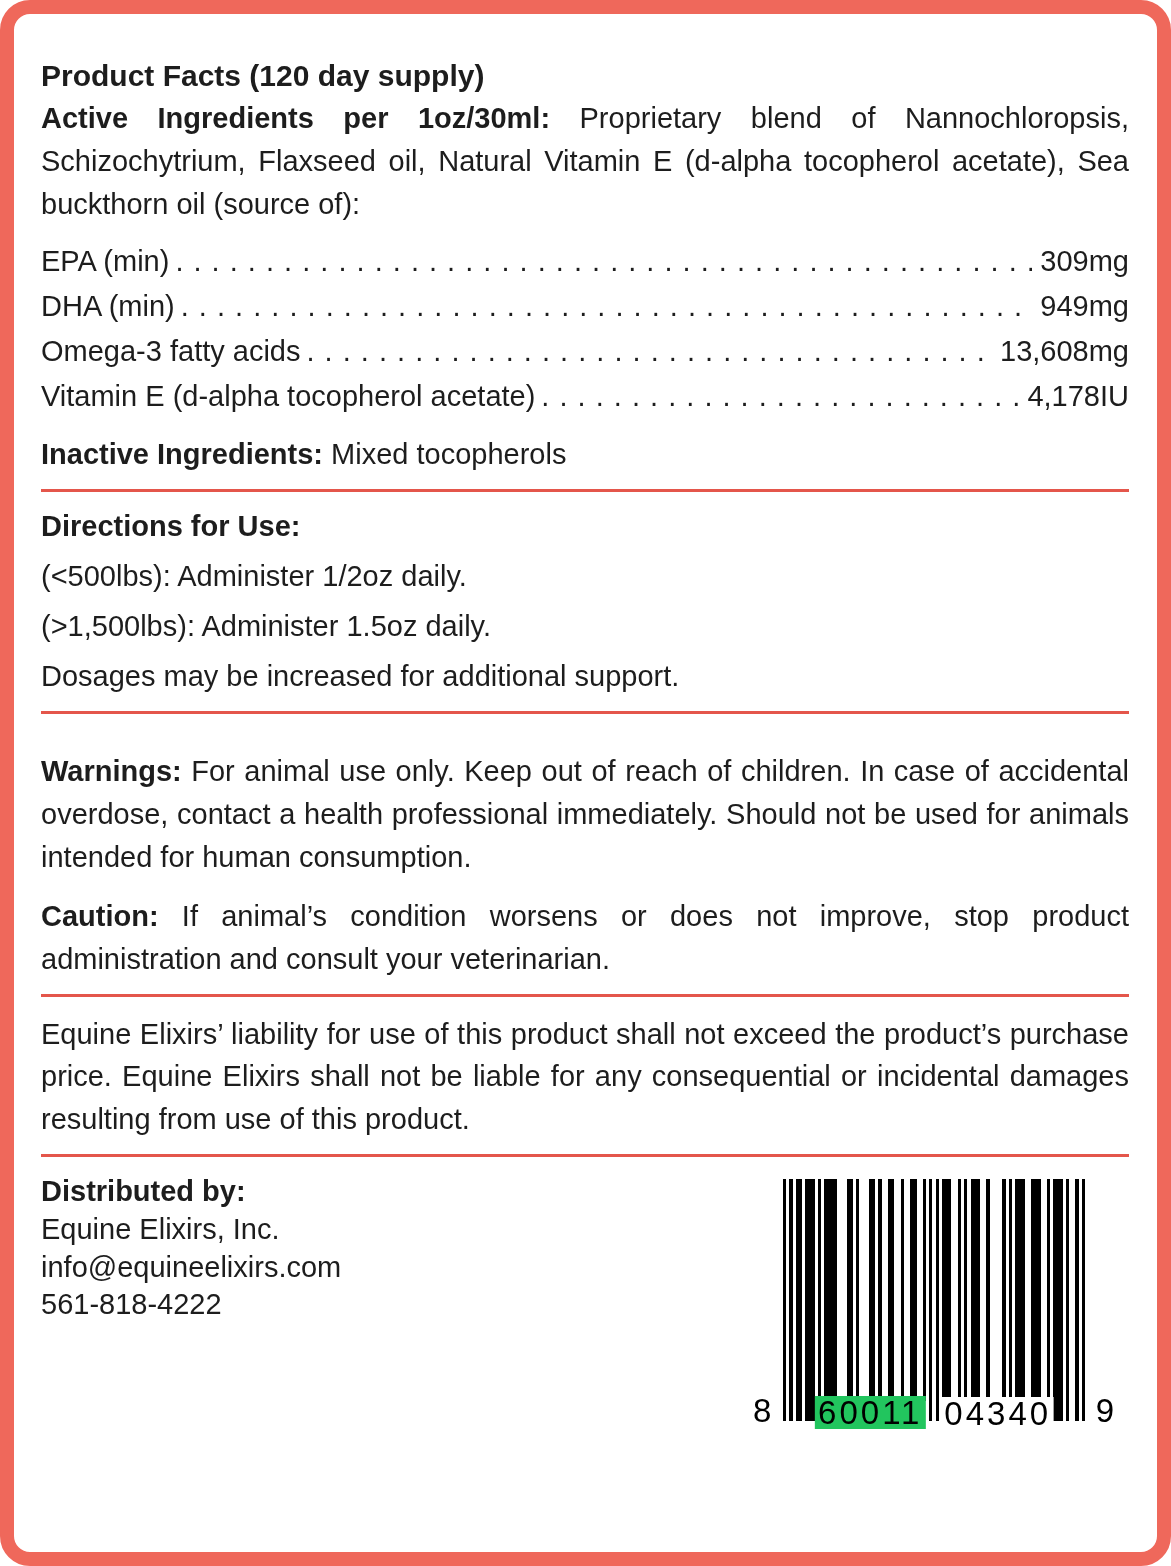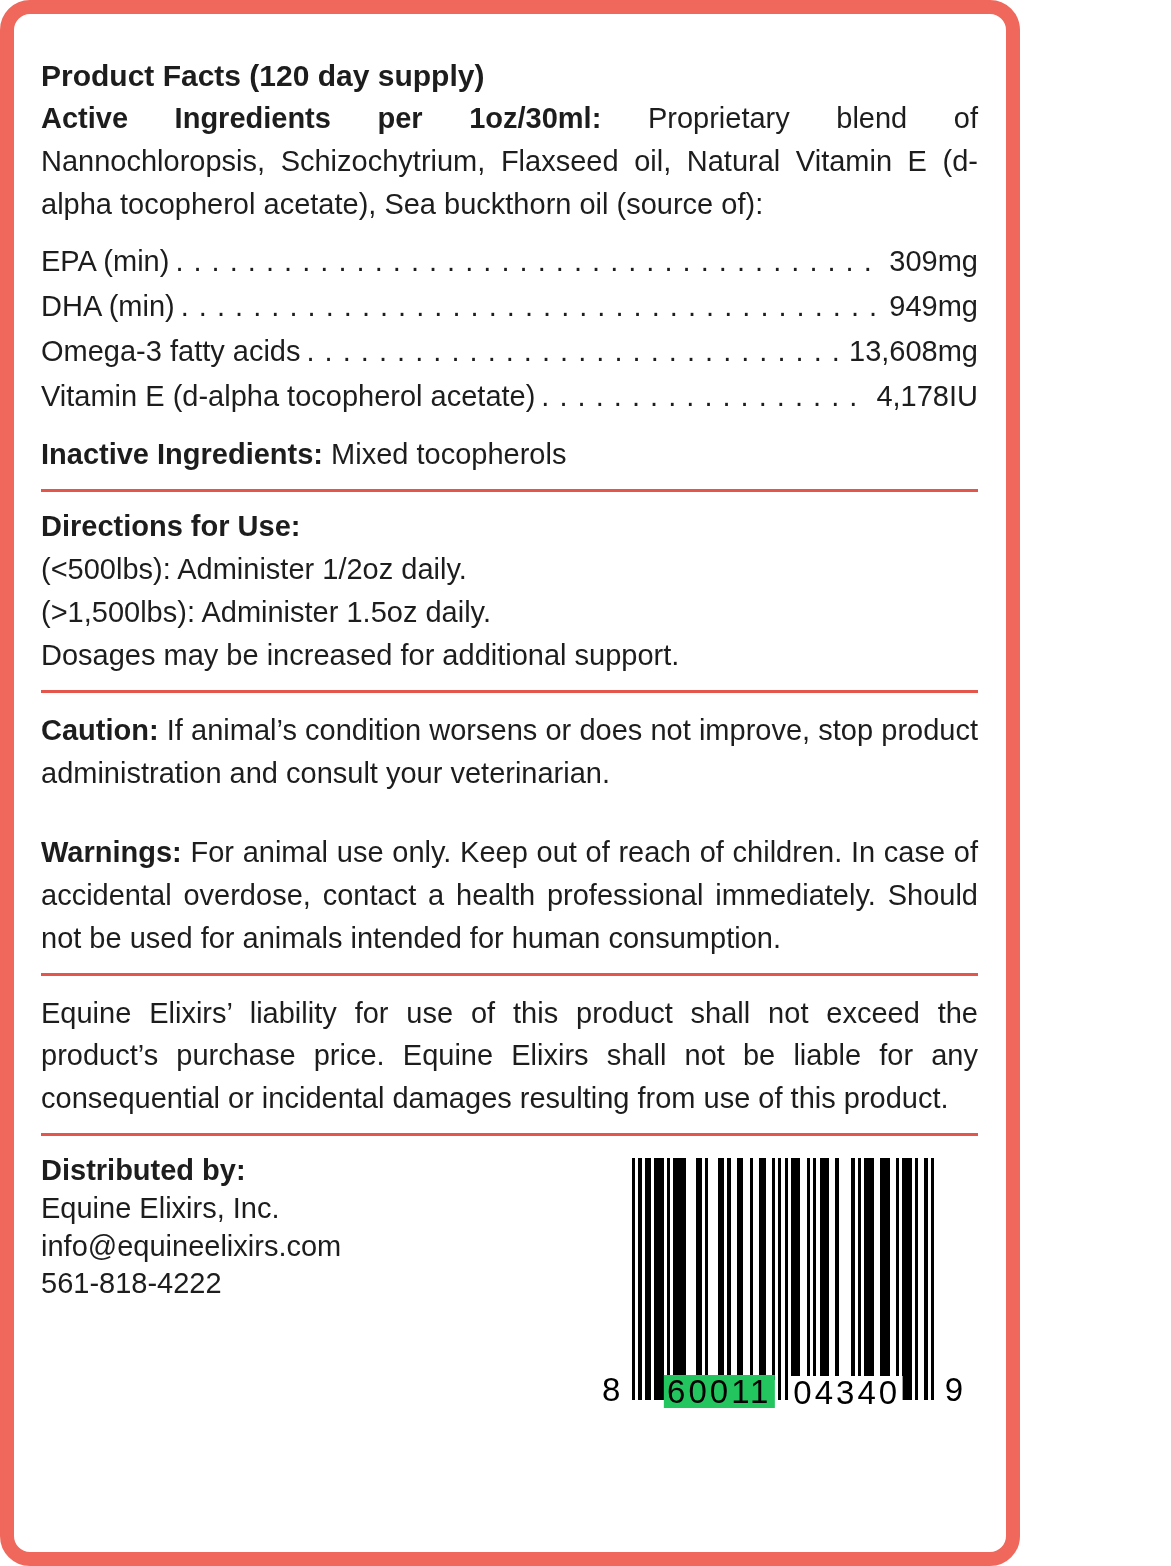--- a/index.html
+++ b/index.html
@@ -8,21 +8,21 @@
     --ink:#1d1d1d;
   }
   *{margin:0;padding:0;box-sizing:border-box;}
   html,body{background:#fff;}
   body{
     width:1171px;height:1566px;
     font-family:"Liberation Sans","DejaVu Sans",sans-serif;
     color:var(--ink);
   }
   .label-frame{
-    width:1020px;height:1566px;
+    width:1171px;height:1566px;
     border:14px solid var(--coral);
     border-radius:30px;
     background:#fff;
     overflow:hidden;
     padding:44px 28px 30px 27px;
     font-size:29px;
     line-height:1.48;
   }
   .title{
     font-size:30px;
@@ -56,21 +56,21 @@
   .inline-head{margin-top:15px;}
   .rule{
     border:none;
     border-top:3px solid var(--rule);
     margin:13px 0 0 0;
   }
   .section-head{
     font-weight:bold;
     margin-top:13px;
   }
-  .dir-line{}
+  .dir-line{margin-top:7px;}
   .caution-para{margin-top:16px;}
   .warnings-para{margin-top:36px;}
   .liability-para{margin-top:16px;}
   .bottom-row{
     display:flex;
     justify-content:space-between;
     align-items:flex-start;
     margin-top:16px;
     padding-right:44px;
   }
@@ -132,23 +132,23 @@
 
   <hr class="rule">
 
   <div class="section-head">Directions for Use:</div>
   <p class="dir-line">(&lt;500lbs): Administer 1/2oz daily.</p>
   <p class="dir-line">(&gt;1,500lbs): Administer 1.5oz daily.</p>
   <p class="dir-line">Dosages may be increased for additional support.</p>
 
   <hr class="rule">
 
+  <p class="para warnings-para"><b>Warnings:</b> <span>For animal use only. Keep out of reach of children. In case of accidental overdose, contact a health professional immediately. Should not be used for animals intended for human consumption.</span></p>
+
   <p class="para caution-para"><b>Caution:</b> <span>If animal’s condition worsens or does not improve, stop product administration and consult your veterinarian.</span></p>
-
-  <p class="para warnings-para"><b>Warnings:</b> <span>For animal use only. Keep out of reach of children. In case of accidental overdose, contact a health professional immediately. Should not be used for animals intended for human consumption.</span></p>
 
   <hr class="rule">
 
   <p class="para liability-para">Equine Elixirs’ liability for use of this product shall not exceed the product’s purchase price.  Equine Elixirs shall not be liable for any consequential or incidental damages resulting from use of this product.</p>
 
   <hr class="rule">
 
   <div class="bottom-row">
     <div class="distributor">
       <div class="dist-head">Distributed by:</div>

